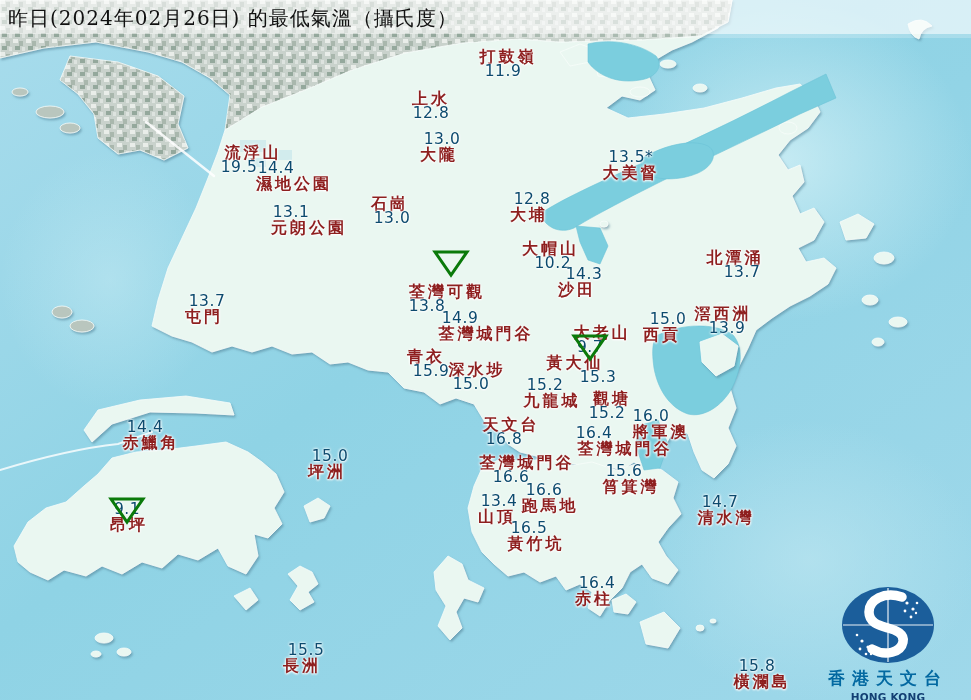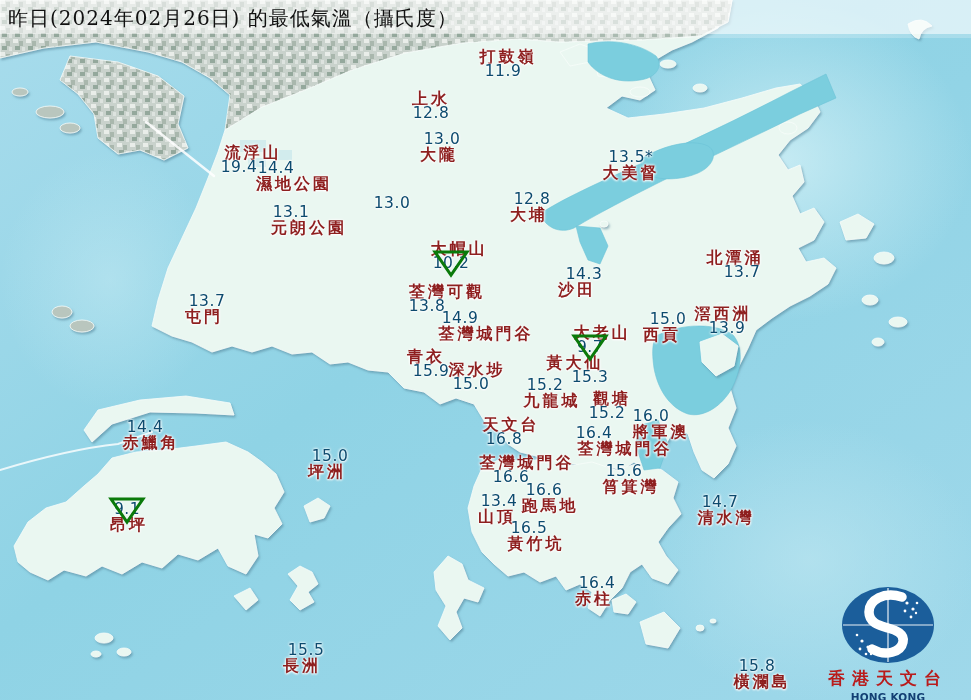--- a/index.html
+++ b/index.html
@@ -31,21 +31,21 @@
   .st-value {
     font-family:"DejaVu Sans","Liberation Sans",sans-serif;
     font-size:15.5px; color:#0c4a6e; letter-spacing:.5px;
     text-shadow:0 0 3px #fff,0 0 3px #fff,0 1px 2px rgba(255,255,255,.9);
   }
   #markers { position:absolute; left:0; top:0; pointer-events:none; }
   .hko-logo { position:absolute; left:806px; top:584px; width:164px; text-align:center; }
   .hko-logo svg { display:block; margin:0 auto; }
   .hko-zh {
     font-family:"DejaVu Serif","Liberation Serif",serif;
-    font-size:17px; font-weight:bold; color:#b91c1c; letter-spacing:7px; margin-top:1px;
+    font-size:17px; font-weight:bold; color:#0369a1; letter-spacing:7px; margin-top:1px;
   }
   .hko-en {
     font-family:"DejaVu Sans","Liberation Sans",sans-serif;
     font-size:10.5px; font-weight:bold; color:#123f73; letter-spacing:.2px; margin-top:1px;
   }
 </style>
 </head>
 <body>
 
 <div class="screen">
@@ -198,39 +198,40 @@
       </div>
       <div class="station" style="left: 631px; top: 150px;">
         <span class="st-line st-value" style="position: relative; left: 0px;">13.5*</span>
         <span class="st-line st-name">大美督</span>
       </div>
       <div class="station" style="left: 529px; top: 192px;">
         <span class="st-line st-value" style="position: relative; left: 3px;">12.8</span>
         <span class="st-line st-name">大埔</span>
       </div>
       <div class="station" style="left: 390px; top: 196px;">
+        <span class="st-line st-name">石崗</span>
         <span class="st-line st-value" style="position: relative; left: 2px;">13.0</span>
       </div>
       <div class="station" style="left: 253px; top: 145px;">
         <span class="st-line st-name">流浮山</span>
-        <span class="st-line st-value" style="position: relative; left: -14px;">19.4</span>
+        <span class="st-line st-value" style="position: relative; left: -14px;">19.5</span>
       </div>
       <div class="station" style="left: 294px; top: 161px;">
         <span class="st-line st-value" style="position: relative; left: -18px;">14.4</span>
         <span class="st-line st-name">濕地公園</span>
       </div>
       <div class="station" style="left: 309px; top: 205px;">
         <span class="st-line st-value" style="position: relative; left: -18px;">13.1</span>
         <span class="st-line st-name">元朗公園</span>
       </div>
       <div class="station" style="left: 204px; top: 294px;">
         <span class="st-line st-value" style="position: relative; left: 3px;">13.7</span>
         <span class="st-line st-name">屯門</span>
       </div>
-      <div class="station" style="left: 459px; top: 241px;">
+      <div class="station" style="left: 459px; top: 241px; text-align: right;">
         <span class="st-line st-name">大帽山</span>
         <span class="st-line st-value" style="position: relative; left: -8px;">10.2</span>
       </div>
       <div class="station" style="left: 447px; top: 284px;">
         <span class="st-line st-name">荃灣可觀</span>
         <span class="st-line st-value" style="position: relative; left: -20px;">13.8</span>
       </div>
       <div class="station" style="left: 486px; top: 311px;">
         <span class="st-line st-value" style="position: relative; left: -26px;">14.9</span>
         <span class="st-line st-name">荃灣城門谷</span>
@@ -238,21 +239,21 @@
       <div class="station" style="left: 577px; top: 267px;">
         <span class="st-line st-value" style="position: relative; left: 7px;">14.3</span>
         <span class="st-line st-name">沙田</span>
       </div>
       <div class="station" style="left: 602px; top: 325px;">
         <span class="st-line st-name">大老山</span>
         <span class="st-line st-value" style="position: relative; left: -12px;">9.7</span>
       </div>
       <div class="station" style="left: 575px; top: 355px;">
         <span class="st-line st-name">黃大仙</span>
-        <span class="st-line st-value" style="position: relative; left: 15px;">15.3</span>
+        <span class="st-line st-value" style="position: relative; left: 23px;">15.3</span>
       </div>
       <div class="station" style="left: 426px; top: 349px;">
         <span class="st-line st-name">青衣</span>
         <span class="st-line st-value" style="position: relative; left: 5px;">15.9</span>
       </div>
       <div class="station" style="left: 477px; top: 362px;">
         <span class="st-line st-name">深水埗</span>
         <span class="st-line st-value" style="position: relative; left: -6px;">15.0</span>
       </div>
       <div class="station" style="left: 552px; top: 378px;">

